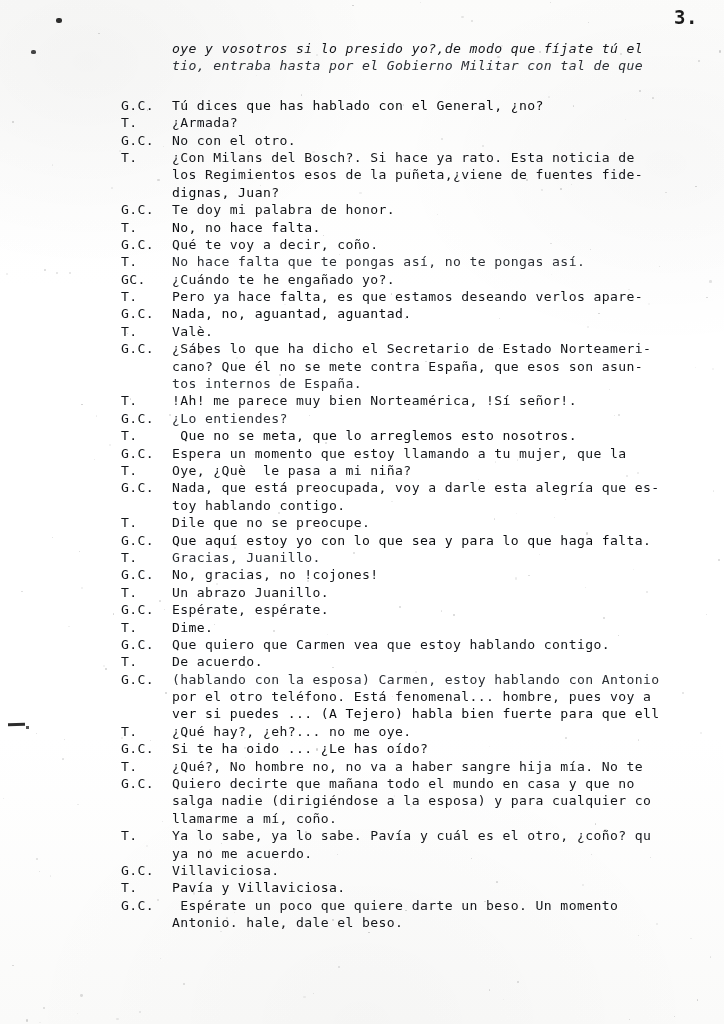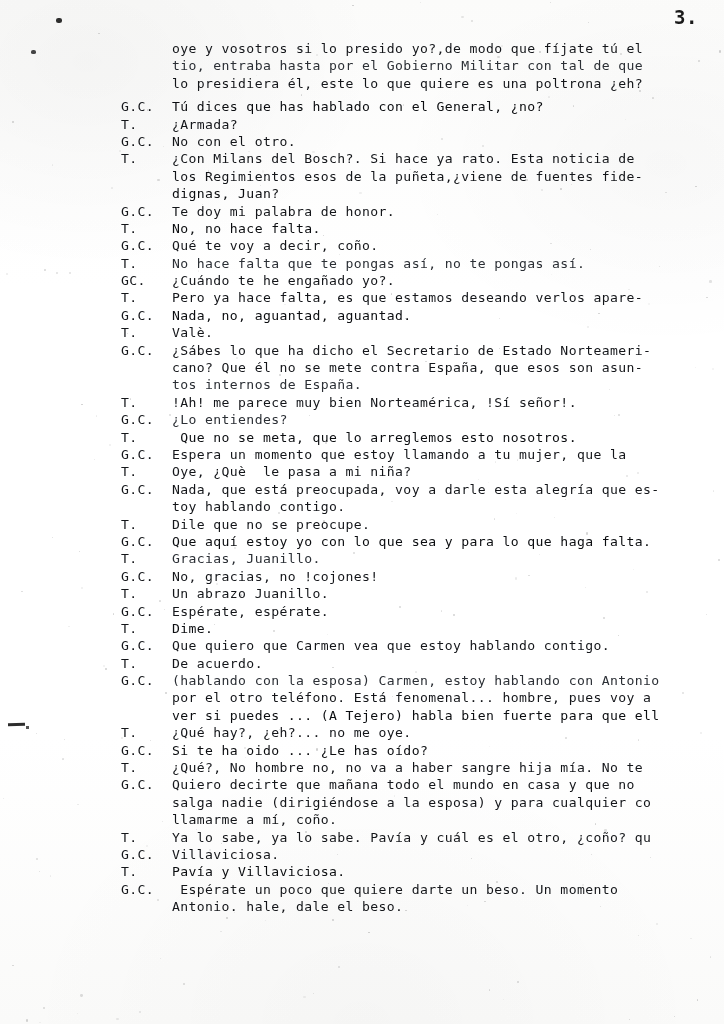--- a/index.html
+++ b/index.html
@@ -108,21 +108,21 @@
     white-space: pre;
     overflow: hidden;
     font-family: "DejaVu Sans Mono", "Liberation Mono", monospace;
     font-size: 13.1px;
     letter-spacing: 0.38px;
     color: #14161a;
   }
 
   
   .preamble .text { left: 172px; }
-  .preamble { margin-bottom: 6px; }
+  .preamble { margin-bottom: 22px; font-style: italic; }
 
   
   .ink-light { color: #2b2f35; }
   .ink-heavy { color: #0b0d10; }
 
   
   #margin-mark {
     position: absolute;
     left: 8px;
     top: 723px;
@@ -416,21 +416,20 @@
   <div id="top-blot-b"></div>
   <div id="margin-mark"></div>
   <div id="margin-mark-dot"></div>
 
   <div id="page-number">3.</div>
 
   <div id="transcript">
       <div class="entry preamble">
         <div class="line"><span class="text">oye y vosotros si lo presido yo?,de modo que fíjate tú el</span></div>
         <div class="line"><span class="text ink-light">tio, entraba hasta por el Gobierno Militar con tal de que</span></div>
-        <div class="line"><span class="text">lo presidiera él, este lo que quiere es una poltrona ¿eh?</span></div>
       </div>
       <div class="entry">
         <div class="line"><span class="speaker">G.C.</span><span class="text ink-heavy">Tú dices que has hablado con el General, ¿no?</span></div>
       </div>
       <div class="entry">
         <div class="line"><span class="speaker">T.</span><span class="text">¿Armada?</span></div>
       </div>
       <div class="entry">
         <div class="line"><span class="speaker">G.C.</span><span class="text">No con el otro.</span></div>
       </div>
@@ -528,20 +527,21 @@
       <div class="entry">
         <div class="line"><span class="speaker">T.</span><span class="text">¿Qué?, No hombre no, no va a haber sangre hija mía. No te</span></div>
       </div>
       <div class="entry">
         <div class="line"><span class="speaker">G.C.</span><span class="text">Quiero decirte que mañana todo el mundo en casa y que no</span></div>
         <div class="line"><span class="text">salga nadie (dirigiéndose a la esposa) y para cualquier co</span></div>
         <div class="line"><span class="text">llamarme a mí, coño.</span></div>
       </div>
       <div class="entry">
         <div class="line"><span class="speaker">T.</span><span class="text">Ya lo sabe, ya lo sabe. Pavía y cuál es el otro, ¿coño? qu</span></div>
+        <div class="line"><span class="text">ya no me acuerdo.</span></div>
       </div>
       <div class="entry">
         <div class="line"><span class="speaker">G.C.</span><span class="text">Villaviciosa.</span></div>
       </div>
       <div class="entry">
         <div class="line"><span class="speaker">T.</span><span class="text ink-heavy">Pavía y Villaviciosa.</span></div>
       </div>
       <div class="entry">
         <div class="line"><span class="speaker">G.C.</span><span class="text"> Espérate un poco que quiere darte un beso. Un momento</span></div>
         <div class="line"><span class="text">Antonio. hale, dale el beso.</span></div>

